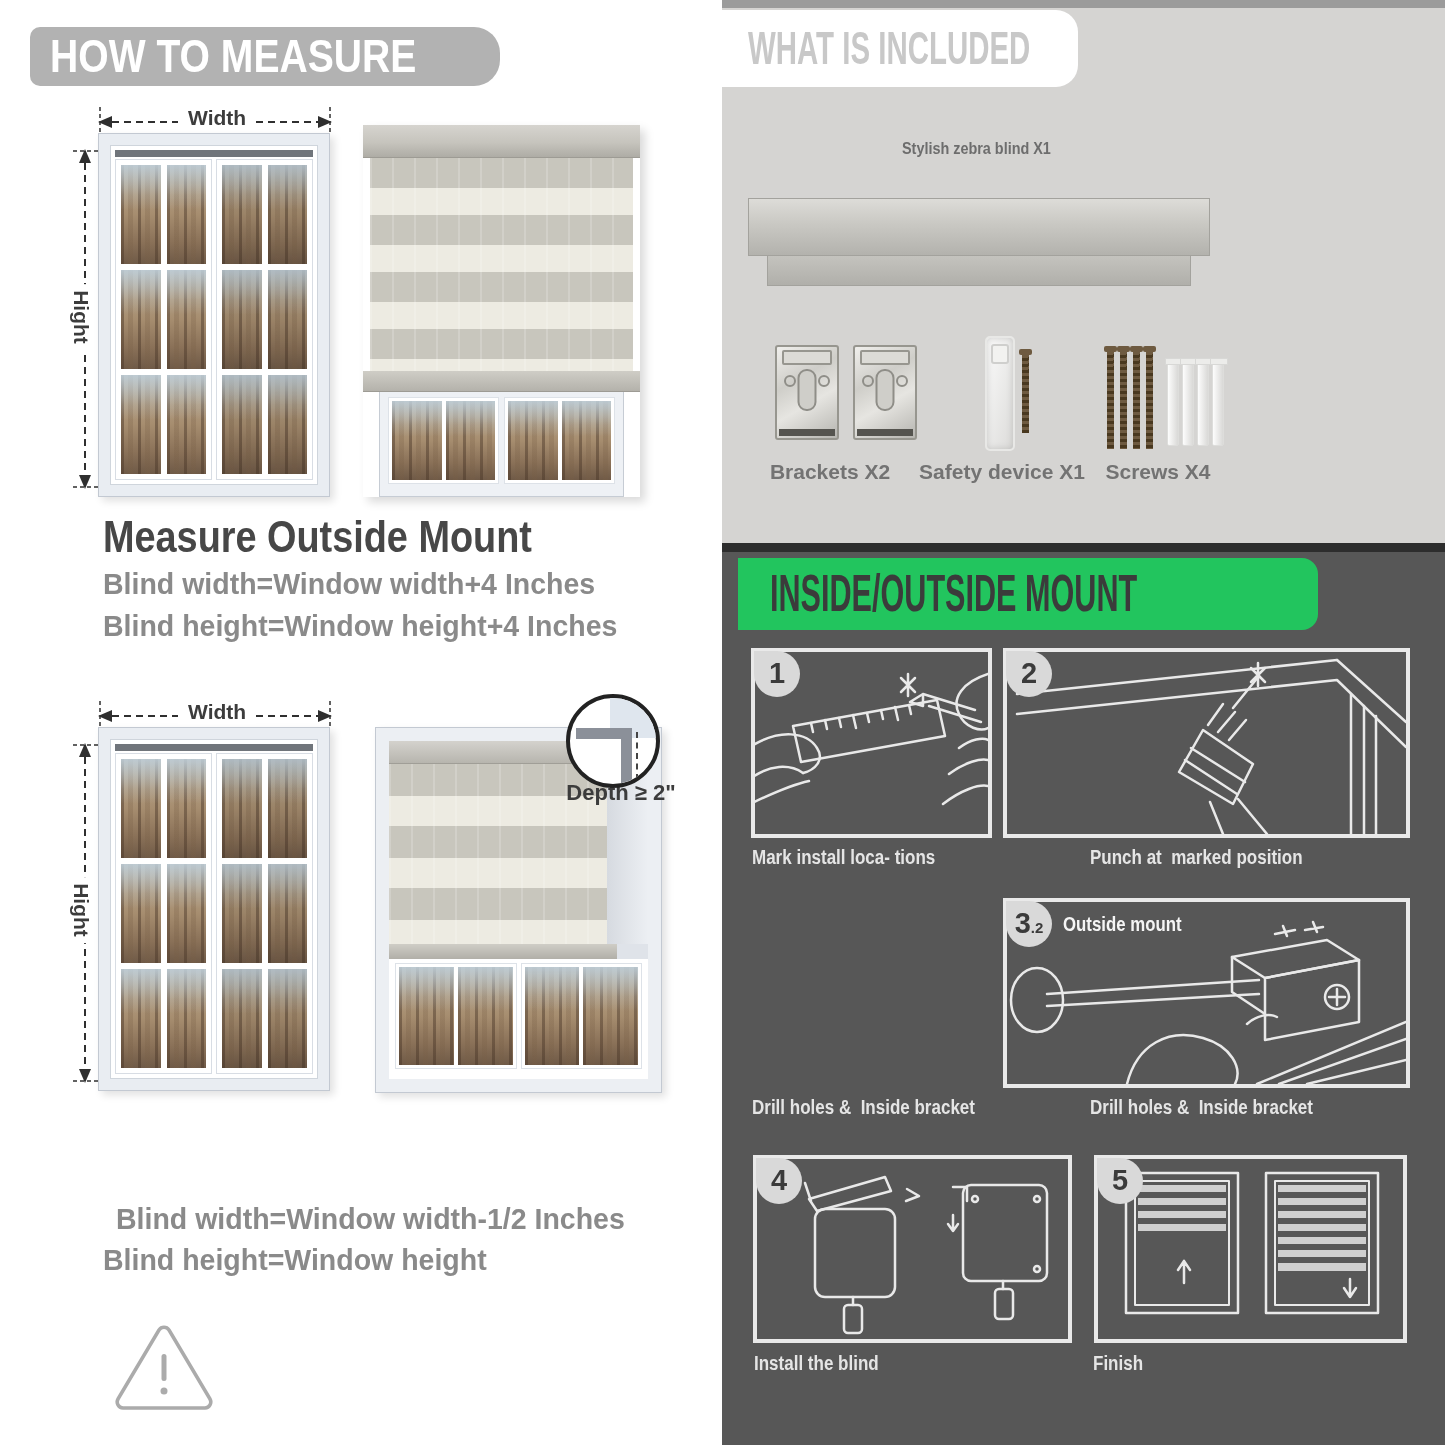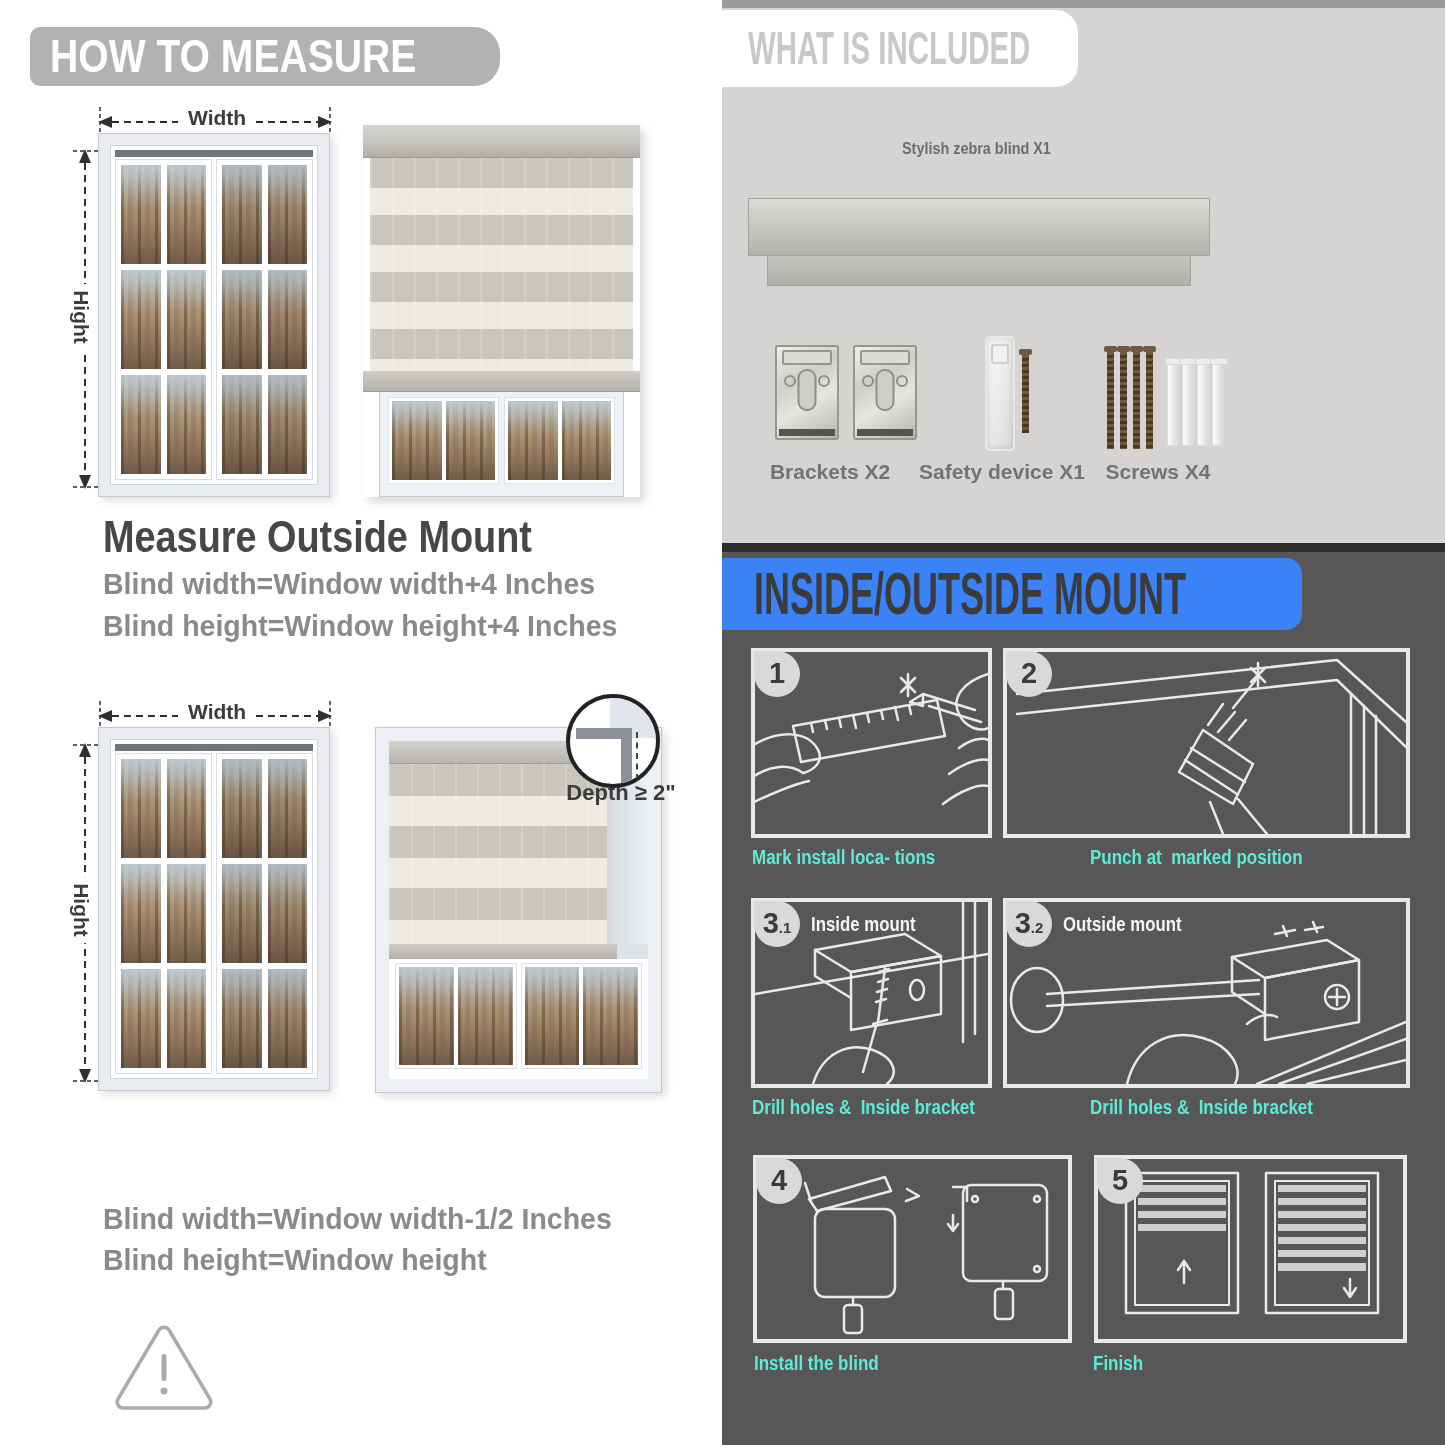--- a/index.html
+++ b/index.html
@@ -81,28 +81,28 @@
   .sdev:before{content:"";display:block;margin:6px auto 0;width:14px;height:16px;border:2px solid #cfcfcd;border-radius:3px;background:#f2f2f0;}
   .screw{position:relative;width:7px;background:repeating-linear-gradient(175deg,#6e5a40 0 3px,#49381f 3px 6px);}
   .screw:before{content:"";position:absolute;top:-6px;left:-3px;width:13px;height:6px;background:#6e5a40;border-radius:2px;}
   .anchor{position:relative;width:12px;height:86px;background:linear-gradient(90deg,rgba(255,255,255,.95),rgba(221,221,219,.55));border:1px solid #dddddb;border-radius:2px;box-sizing:border-box;}
   .anchor:before{content:"";position:absolute;top:-3px;left:-3px;width:16px;height:5px;background:#ececea;border:1px solid #d8d8d6;}
   .inc-label{top:460px;transform:translateX(-50%);color:#737373;font-size:21px;white-space:pre;}
 
   
   .right-divider{left:722px;top:543px;width:723px;height:9px;background:#2d2d2d;}
   .right-dark{left:722px;top:552px;width:723px;height:893px;background:#575757;}
-  .mount-header{left:0;top:6px;width:580px;height:72px;background:#3b82f6;border-radius:0 16px 16px 0;
-                color:#3b3b3b;font-size:60px;line-height:72px;padding-left:32px;box-sizing:border-box;}
+  .mount-header{left:16px;top:6px;width:580px;height:72px;background:#22c55e;border-radius:0 16px 16px 0;
+                color:#3b3b3b;font-size:51px;line-height:72px;padding-left:32px;box-sizing:border-box;}
   .panel{position:absolute;border:4px solid #e9e9e9;box-sizing:border-box;}
   .badge{position:absolute;left:-1px;top:-1px;width:46px;height:46px;background:#d9d9d9;border-radius:0 50% 50% 50%;
          color:#3b3b3b;font-size:29px;line-height:44px;text-align:center;z-index:2;}
   .badge .sub{font-size:15px;}
   .ptitle{position:absolute;left:56px;top:10px;color:#f5f5f5;font-size:21px;z-index:2;}
-  .caption{position:absolute;color:#5eead4;font-size:20px;}
+  .caption{position:absolute;color:#e5e5e5;font-size:20px;}
   .pill-svg{position:absolute;left:0;top:0;width:100%;height:100%;}
   .ink{stroke:#e9e9e9;stroke-width:2.5;fill:none;stroke-linecap:round;stroke-linejoin:round;}
 </style>
 </head>
 <body>
 
 <div class="canvas">
 
   <div class="abs hl-header"><span class="sx85">HOW TO MEASURE</span></div>
 
@@ -232,21 +232,21 @@
   </div>
 
   <div class="abs mag" style="left:566px;top:694px;">
     <div class="mag-q"></div>
       <div class="mag-h"></div>
       <div class="mag-v"></div>
       <div class="mag-d"></div>
   </div>
   <div class="abs depth-label" style="left:556px;top:780px;">Depth ≥ 2"</div>
 
-  <div class="abs mo-line" style="left:103px;top:1202px;"><span class="sx95">Blind width=Window width-1/2 Inches</span></div>
+  <div class="abs mo-line" style="left:116px;top:1202px;"><span class="sx95">Blind width=Window width-1/2 Inches</span></div>
   <div class="abs mo-line" style="left:103px;top:1243px;"><span class="sx95">Blind height=Window height</span></div>
 
   <svg class="abs" style="left:112px;top:1320px;" width="104" height="90" viewBox="0 0 104 90">
     <path d="M47,10 a6,6 0 0 1 10,0 L98,79 a6,6 0 0 1 -5,9 H11 a6,6 0 0 1 -5,-9 Z" fill="none" stroke="#ababab" stroke-width="3.5" stroke-linejoin="round"></path>
     <rect x="49.5" y="34" width="5" height="27" rx="2.5" fill="#ababab"></rect>
     <circle cx="52" cy="71" r="3.5" fill="#ababab"></circle>
   </svg>
 
   <div class="abs right-top">
     <div class="abs rt-strip"></div>
@@ -327,37 +327,20 @@
           <path d="M184,96 L238,130 M178,108 L230,142"></path>
           <path d="M203,150 L216,182 M231,147 L260,182"></path>
           <path d="M201,73 L216,52 M211,80 L228,60 M222,88 L239,68"></path>
           <path d="M226,56 L252,24"></path>
           <path d="M244,16 l14,14 M258,16 l-14,14 M251,11 v23"></path>
         </g>
       </svg>
     </div>
     <div class="caption" style="left:368px;top:294px;"><span class="sx85">Punch at  marked position</span></div>
 
-    <div class="panel" style="left:29px;top:346px;width:241px;height:190px;">
-      <div class="badge"><span>3</span><span class="sub">.1</span></div>
-      <div class="ptitle"><span class="sx80">Inside mount</span></div>
-      <svg class="pill-svg" viewBox="0 0 233 182" preserveAspectRatio="none">
-        <g class="ink">
-          <path d="M0,92 L233,52"></path>
-          <path d="M208,0 L208,140 M220,0 L220,132"></path>
-          <path d="M60,48 L150,32 L186,54 L96,70 Z"></path>
-          <path d="M96,70 L186,54 L186,112 L96,128 Z"></path>
-          <path d="M60,48 L60,74 L96,96"></path>
-          <ellipse cx="162" cy="88" rx="7" ry="10"></ellipse>
-          <path d="M130,66 l-7,54 M124,70 l10,-3 M123,80 l10,-3 M122,90 l10,-3 M121,100 l10,-3 M118,122 l14,-4"></path>
-          <path d="M121,124 L108,170"></path>
-          <path d="M58,182 C68,150 94,140 118,148 C140,156 144,172 132,182"></path>
-        </g>
-      </svg>
-    </div>
     <div class="caption" style="left:30px;top:544px;"><span class="sx85">Drill holes &amp;  Inside bracket</span></div>
 
     <div class="panel" style="left:281px;top:346px;width:407px;height:190px;">
       <div class="badge"><span>3</span><span class="sub">.2</span></div>
       <div class="ptitle"><span class="sx80">Outside mount</span></div>
       <svg class="pill-svg" viewBox="0 0 399 182" preserveAspectRatio="none">
         <g class="ink">
           <path d="M225,55 L320,38 L352,58 L258,76 Z"></path>
           <path d="M258,76 L352,58 L352,120 L258,138 Z"></path>
           <path d="M225,55 L225,90 L258,112"></path>

